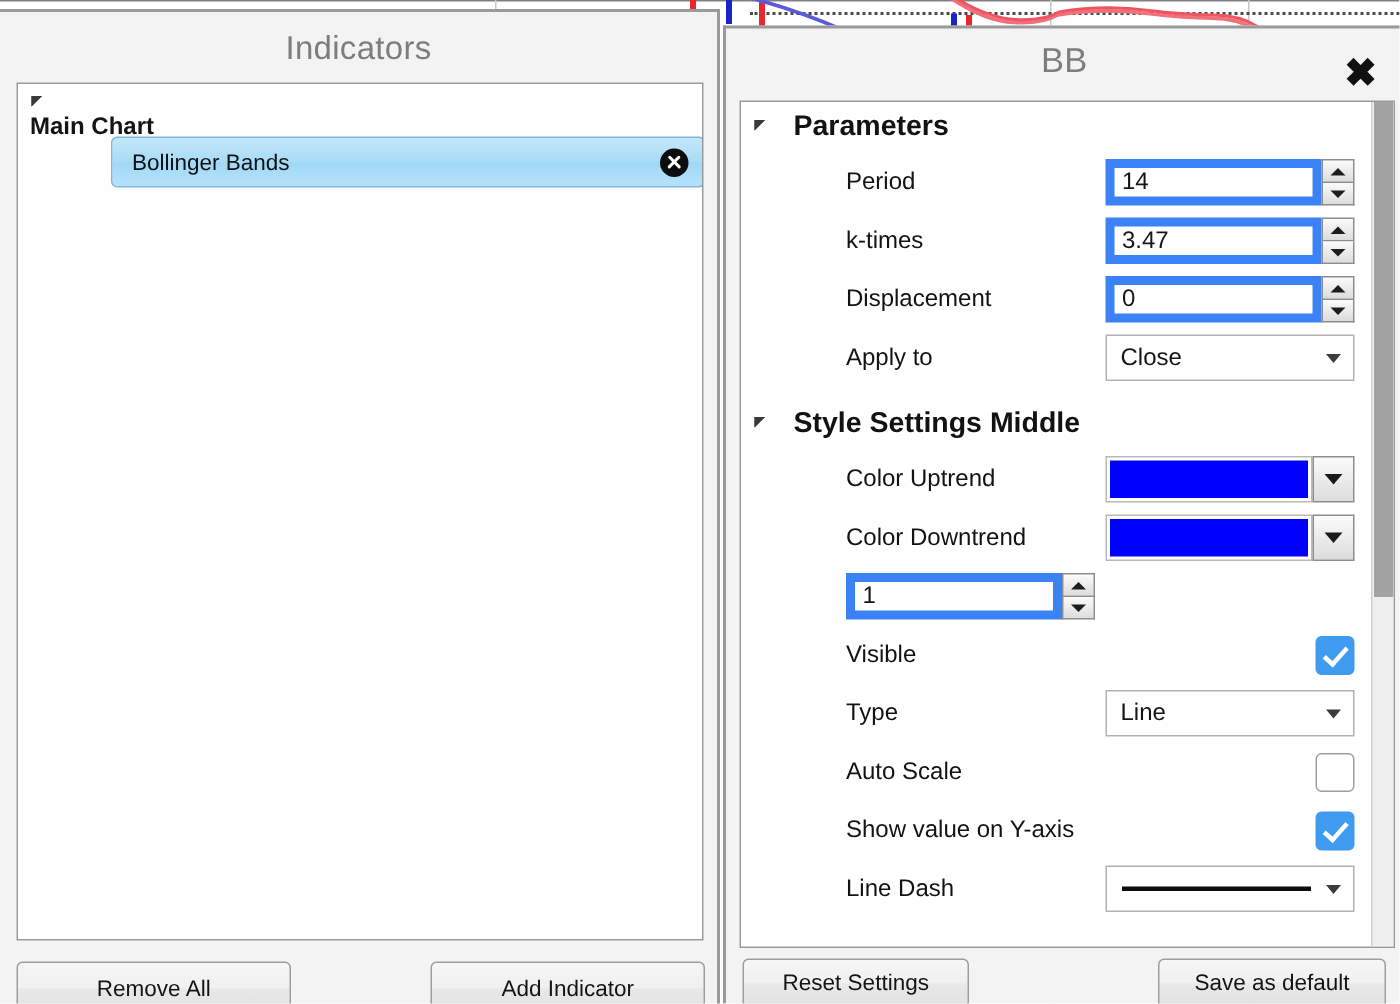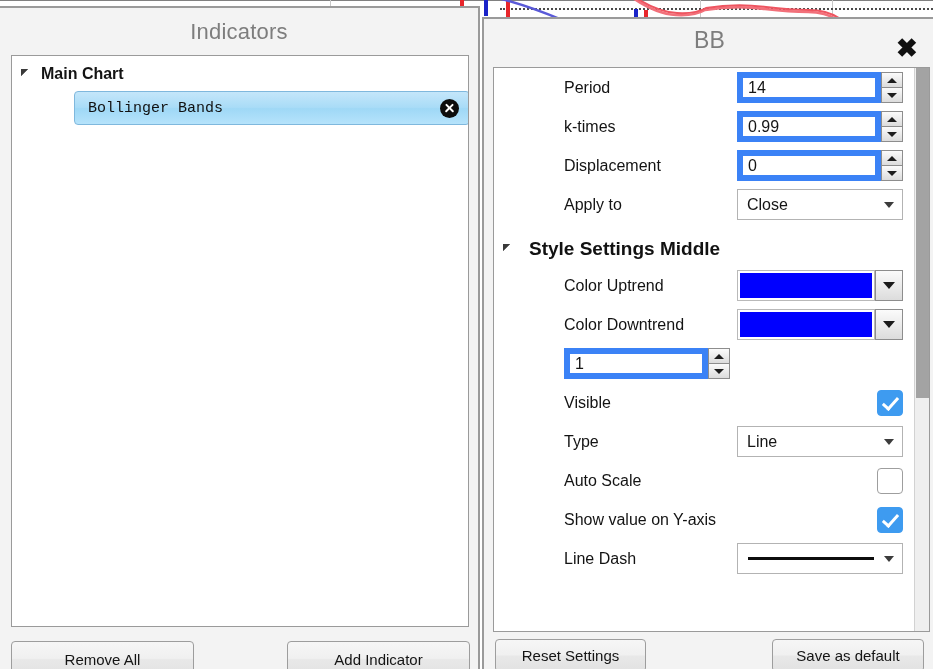--- a/index.html
+++ b/index.html
@@ -80,24 +80,24 @@
     position: absolute;
     left: 11px; top: 47px;
     width: 458px; height: 572px;
     background: #ffffff;
     border: 1px solid #9a9a9a;
     box-sizing: border-box;
     overflow: hidden;
   }
   .tree-group {
     display: flex;
-    align-items: center;
     height: 22px;
     padding-left: 8px;
     margin-top: 7px;
+    flex-direction: column;
   }
   .expander {
     width: 13px; height: 13px;
     margin-right: 8px;
     position: relative;
     flex: none;
   }
   .expander::before {
     content: "";
     position: absolute;
@@ -131,21 +131,20 @@
     background: linear-gradient(to bottom, #c4e6fa 0%, #a9dcf7 48%, #9fd8f6 52%, #b6e3fb 100%);
     display: flex;
     align-items: center;
     padding-left: 13px;
     padding-right: 10px;
   }
   .tree-item-label {
     font-size: 15px;
     color: #111111;
     flex: 1;
-    font-family: Liberation Mono, monospace;
   }
   .remove-icon {
     width: 19px; height: 19px;
     border-radius: 50%;
     background: #0d0d0d;
     position: relative;
     flex: none;
   }
   .remove-icon::before, .remove-icon::after {
     content: "";
@@ -498,40 +497,44 @@
 
   <div class="win" id="bb-dialog">
 
     <div class="win-title" id="bb-title">BB</div>
 
     <div id="bb-close">✖</div>
 
     <div id="bb-body">
       <div id="bb-scroll">
 
+        <div class="section-head">
+          <span class="expander"></span>
+          <span class="section-title">Parameters</span>
+        </div>
 
         <div class="row">
           <span class="row-label">Period</span>
           <div class="field">
             <div class="spin-box">14</div>
             <div class="spin-btns">
               <div class="spin-btn">
                   <i class="tri-up"></i>
                 </div>
               <div class="spin-btn">
                   <i class="tri-down"></i>
                 </div>
             </div>
           </div>
         </div>
 
         <div class="row">
           <span class="row-label">k-times</span>
           <div class="field">
-            <div class="spin-box">0.99</div>
+            <div class="spin-box">3.47</div>
             <div class="spin-btns">
               <div class="spin-btn">
                   <i class="tri-up"></i>
                 </div>
               <div class="spin-btn">
                   <i class="tri-down"></i>
                 </div>
             </div>
           </div>
         </div>

